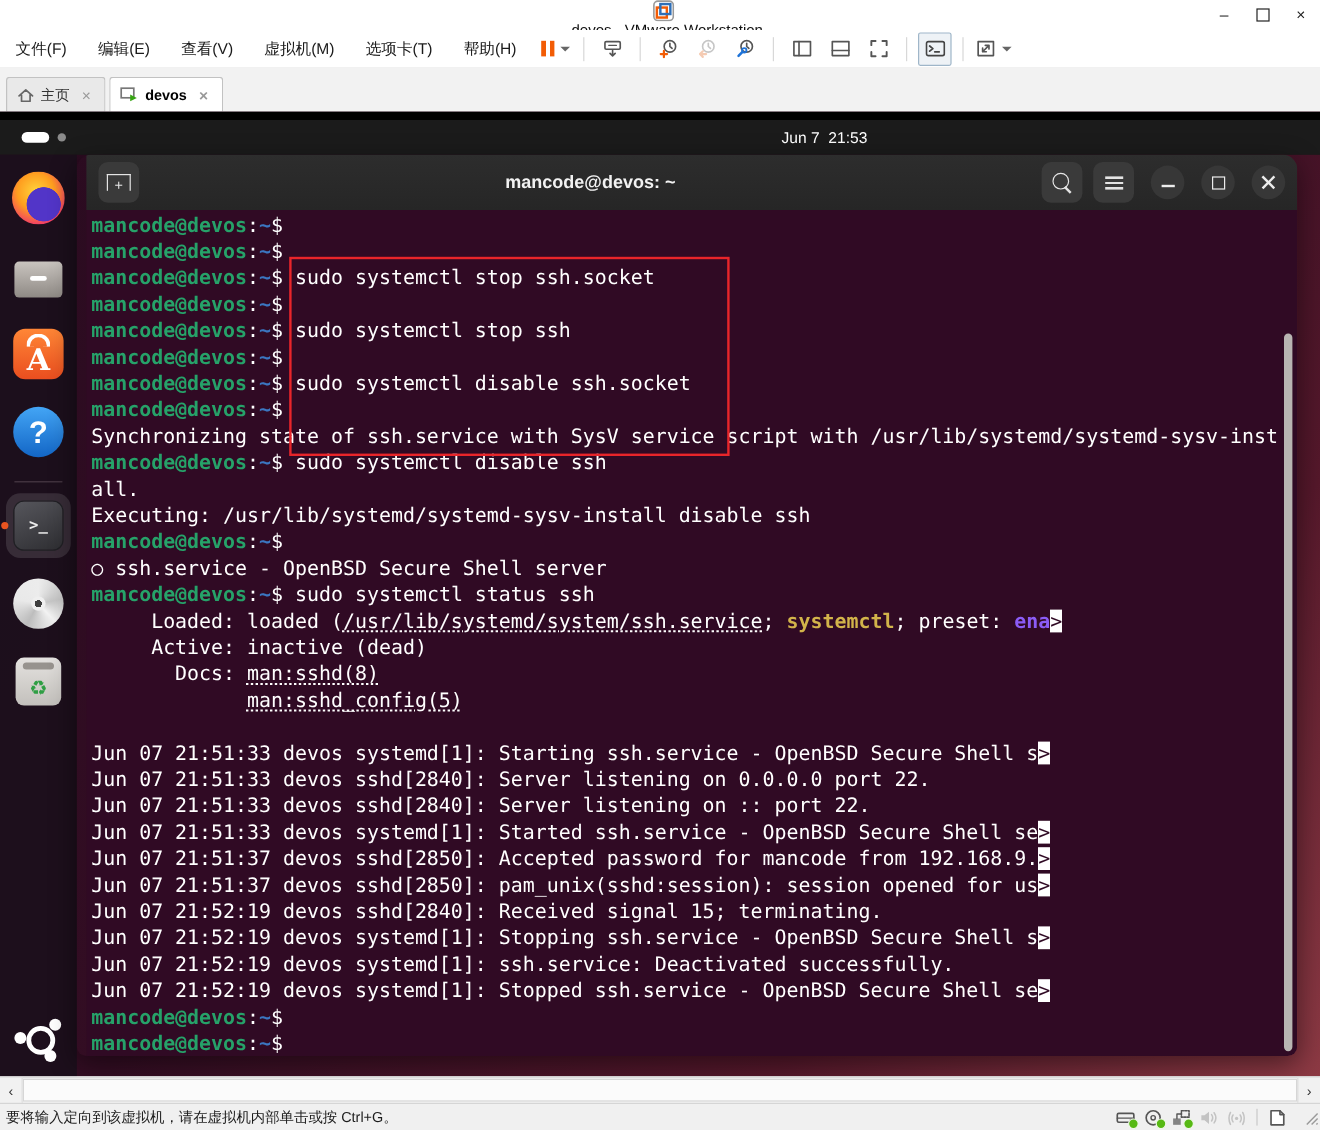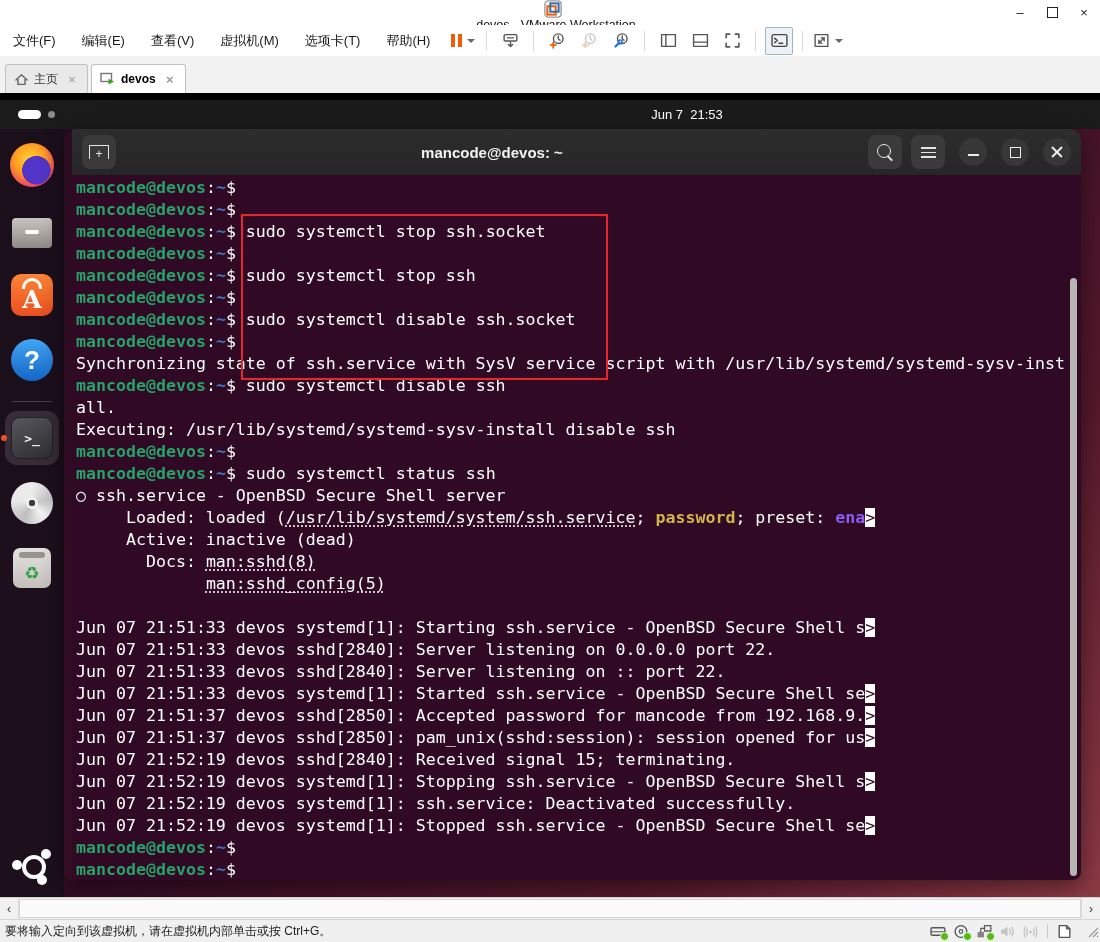--- a/index.html
+++ b/index.html
@@ -327,23 +327,23 @@
             <div class="tline"><span class="c-p">mancode@devos</span><span>:</span><span class="c-b">~</span><span>$</span></div>
             <div class="tline"><span class="c-p">mancode@devos</span><span>:</span><span class="c-b">~</span><span>$</span><span> sudo systemctl stop ssh</span></div>
             <div class="tline"><span class="c-p">mancode@devos</span><span>:</span><span class="c-b">~</span><span>$</span></div>
             <div class="tline"><span class="c-p">mancode@devos</span><span>:</span><span class="c-b">~</span><span>$</span><span> sudo systemctl disable ssh.socket</span></div>
             <div class="tline"><span class="c-p">mancode@devos</span><span>:</span><span class="c-b">~</span><span>$</span></div>
             <div class="tline"><span>Synchronizing state of ssh.service with SysV service script with /usr/lib/systemd/systemd-sysv-inst</span></div>
             <div class="tline"><span class="c-p">mancode@devos</span><span>:</span><span class="c-b">~</span><span>$</span><span> sudo systemctl disable ssh</span></div>
             <div class="tline"><span>all.</span></div>
             <div class="tline"><span>Executing: /usr/lib/systemd/systemd-sysv-install disable ssh</span></div>
             <div class="tline"><span class="c-p">mancode@devos</span><span>:</span><span class="c-b">~</span><span>$</span></div>
+            <div class="tline"><span>○ ssh.service - OpenBSD Secure Shell server</span></div>
             <div class="tline"><span class="c-p">mancode@devos</span><span>:</span><span class="c-b">~</span><span>$</span><span> sudo systemctl status ssh</span></div>
-            <div class="tline"><span>○ ssh.service - OpenBSD Secure Shell server</span></div>
-            <div class="tline"><span>     Loaded: loaded (</span><span class="c-u">/usr/lib/systemd/system/ssh.service</span><span>; </span><span class="c-y">password</span><span>; preset: </span><span class="c-g">ena</span><span class="c-r">&gt;</span></div>
+            <div class="tline"><span>     Loaded: loaded (</span><span class="c-u">/usr/lib/systemd/system/ssh.service</span><span>; </span><span class="c-y">systemctl</span><span>; preset: </span><span class="c-g">ena</span><span class="c-r">&gt;</span></div>
             <div class="tline"><span>     Active: inactive (dead)</span></div>
             <div class="tline"><span>       Docs: </span><span class="c-u">man:sshd(8)</span></div>
             <div class="tline"><span>             </span><span class="c-u">man:sshd_config(5)</span></div>
             <div class="tline"><span></span></div>
             <div class="tline"><span>Jun 07 21:51:33 devos systemd[1]: Starting ssh.service - OpenBSD Secure Shell s</span><span class="c-r">&gt;</span></div>
             <div class="tline"><span>Jun 07 21:51:33 devos sshd[2840]: Server listening on 0.0.0.0 port 22.</span></div>
             <div class="tline"><span>Jun 07 21:51:33 devos sshd[2840]: Server listening on :: port 22.</span></div>
             <div class="tline"><span>Jun 07 21:51:33 devos systemd[1]: Started ssh.service - OpenBSD Secure Shell se</span><span class="c-r">&gt;</span></div>
             <div class="tline"><span>Jun 07 21:51:37 devos sshd[2850]: Accepted password for mancode from 192.168.9.</span><span class="c-r">&gt;</span></div>
             <div class="tline"><span>Jun 07 21:51:37 devos sshd[2850]: pam_unix(sshd:session): session opened for us</span><span class="c-r">&gt;</span></div>

